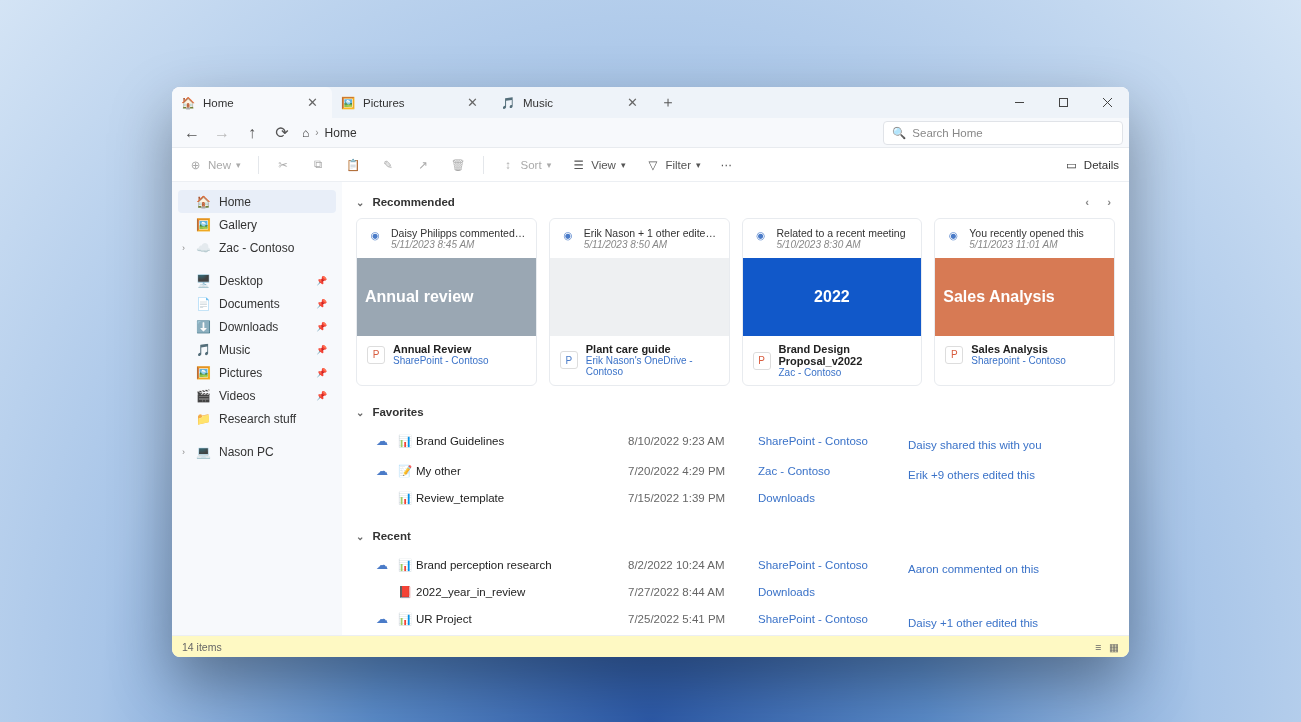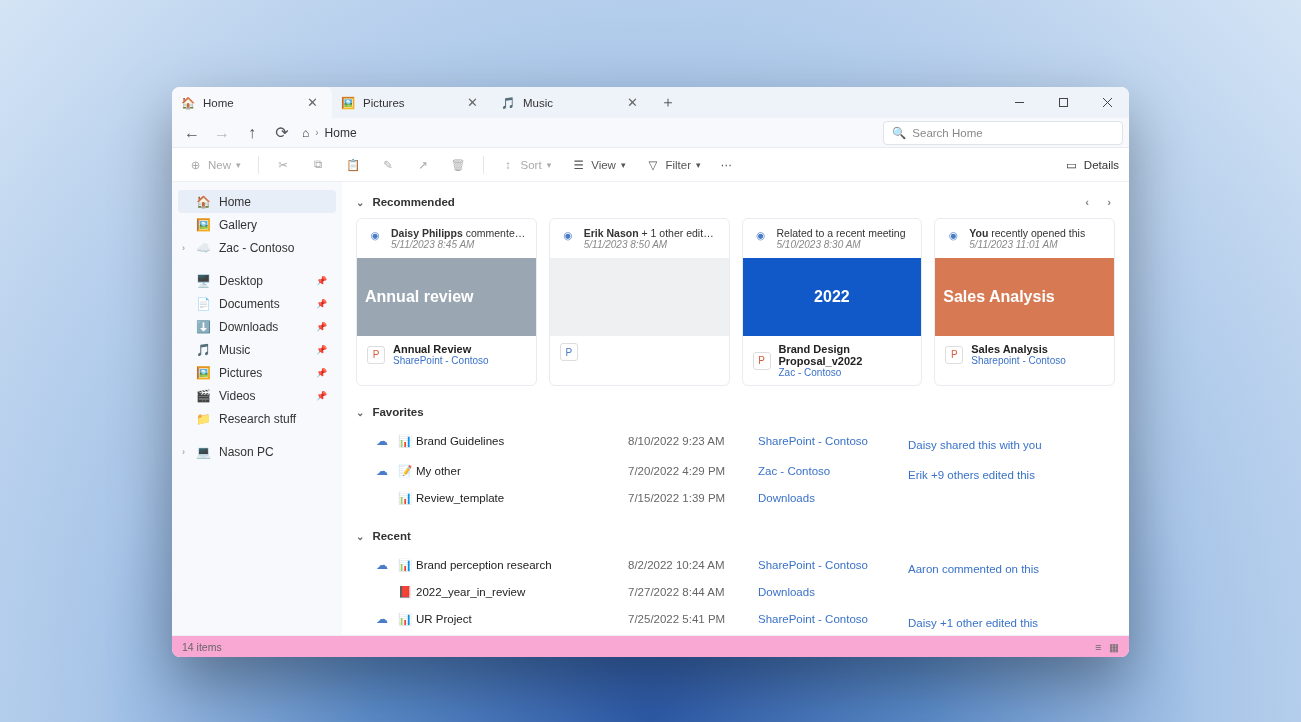--- a/index.html
+++ b/index.html
@@ -51,36 +51,36 @@
   .content { flex:1; overflow-y:auto; padding:6px 14px 0 14px;}
   .sec-head{display:flex;align-items:center;gap:8px;font-size:11.5px;color:#333;font-weight:600;padding:6px 0 8px 0;}
   .sec-head .chev{color:#666;font-size:10px;cursor:pointer;}
   .sec-head .nav{margin-left:auto;display:flex;gap:10px;color:#888;}
   .sec-head .nav span{cursor:pointer;padding:2px 4px;}
   .cards{display:flex;gap:12px;}
   .card{flex:1;border:1px solid #e8ebef;border-radius:6px;overflow:hidden;background:#fff;cursor:pointer;}
   .card-head{display:flex;gap:8px;padding:8px 10px;font-size:10.5px;}
   .card-head .hicon{width:16px;height:16px;flex-shrink:0;display:flex;align-items:center;justify-content:center;color:#4a7bc8;}
   .card-head .line1{color:#333;white-space:nowrap;overflow:hidden;text-overflow:ellipsis;}
-  .card-head .line1 b{font-weight:700;}
+  .card-head .line1 b{font-weight:400;}
   .card-head .line2{color:#888;font-size:10px;font-style:italic;}
   .card-thumb{height:78px;display:flex;align-items:center;justify-content:center;font-weight:600;color:#fff;position:relative;overflow:hidden;}
   .card-foot{display:flex;gap:8px;padding:7px 10px;align-items:center;}
   .card-foot .ficon{width:18px;height:18px;flex-shrink:0;border-radius:3px;display:flex;align-items:center;justify-content:center;font-size:10px;}
   .card-foot .t1{font-size:11px;color:#222;font-weight:600;}
   .card-foot .t2{font-size:10px;color:#3a72c8;}
   .row{display:flex;align-items:center;padding:5px 0 5px 20px;font-size:11.5px;cursor:pointer;}
   .row .cloud{width:20px;color:#4a7bc8;font-size:12px;}
   .row .ricon{width:20px;display:flex;align-items:center;justify-content:center;}
   .row .name{width:212px;color:#222;}
   .row .date{width:130px;color:#666;}
   .row .loc{width:150px;color:#3a72c8;}
   .row .act{color:#3a72c8;margin-top:8px;}
   
-  .status{height:22px;border-top:1px solid #eceff3;display:flex;align-items:center;padding:0 10px;font-size:10.5px;color:#666;background:#f9a8d4;}
+  .status{height:22px;border-top:1px solid #eceff3;display:flex;align-items:center;padding:0 10px;font-size:10.5px;color:#666;background:#fef9c3;}
   .status .sicons{margin-left:auto;display:flex;gap:8px;color:#666;}
   .status .sicons span{cursor:pointer;}
 </style>
 </head>
 <body>
 
 <div class="window">
 
   <div class="titlebar">
     <div class="tab active">
@@ -284,20 +284,24 @@
               <div style="min-width:0">
                 <div class="line1"><b>Erik Nason</b> + 1 other edited this</div>
                 <div class="line2">5/11/2023 8:50 AM</div>
               </div>
             </div>
             <div class="card-thumb" style="background:#eef0f2">
               <span style="padding:8px;font-size:16px;text-align:left;width:100%"></span>
             </div>
             <div class="card-foot">
               <div class="ficon" style="background:#fff;color:#4a7bc8;border:1px solid #ddd">P</div>
+              <div>
+                <div class="t1">Plant care guide</div>
+                <div class="t2">Erik Nason's OneDrive - Contoso</div>
+              </div>
             </div>
           </div>
           <div class="card">
             <div class="card-head">
               <div class="hicon">◉</div>
               <div style="min-width:0">
                 <div class="line1"><b></b>Related to a recent meeting</div>
                 <div class="line2">5/10/2023 8:30 AM</div>
               </div>
             </div>

